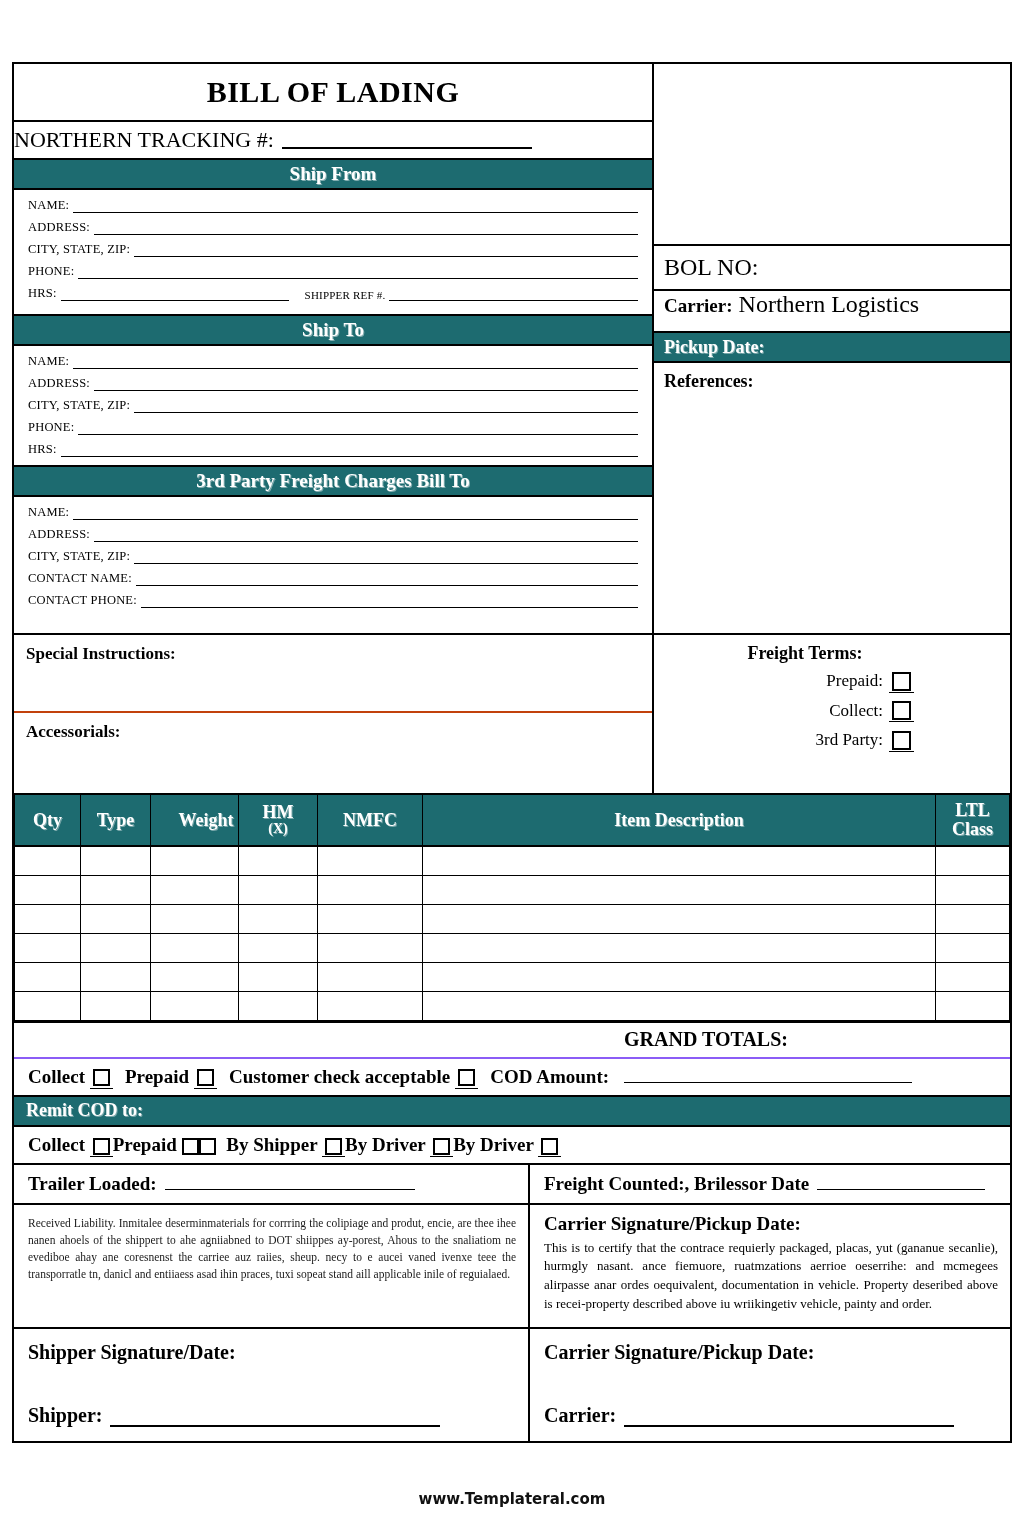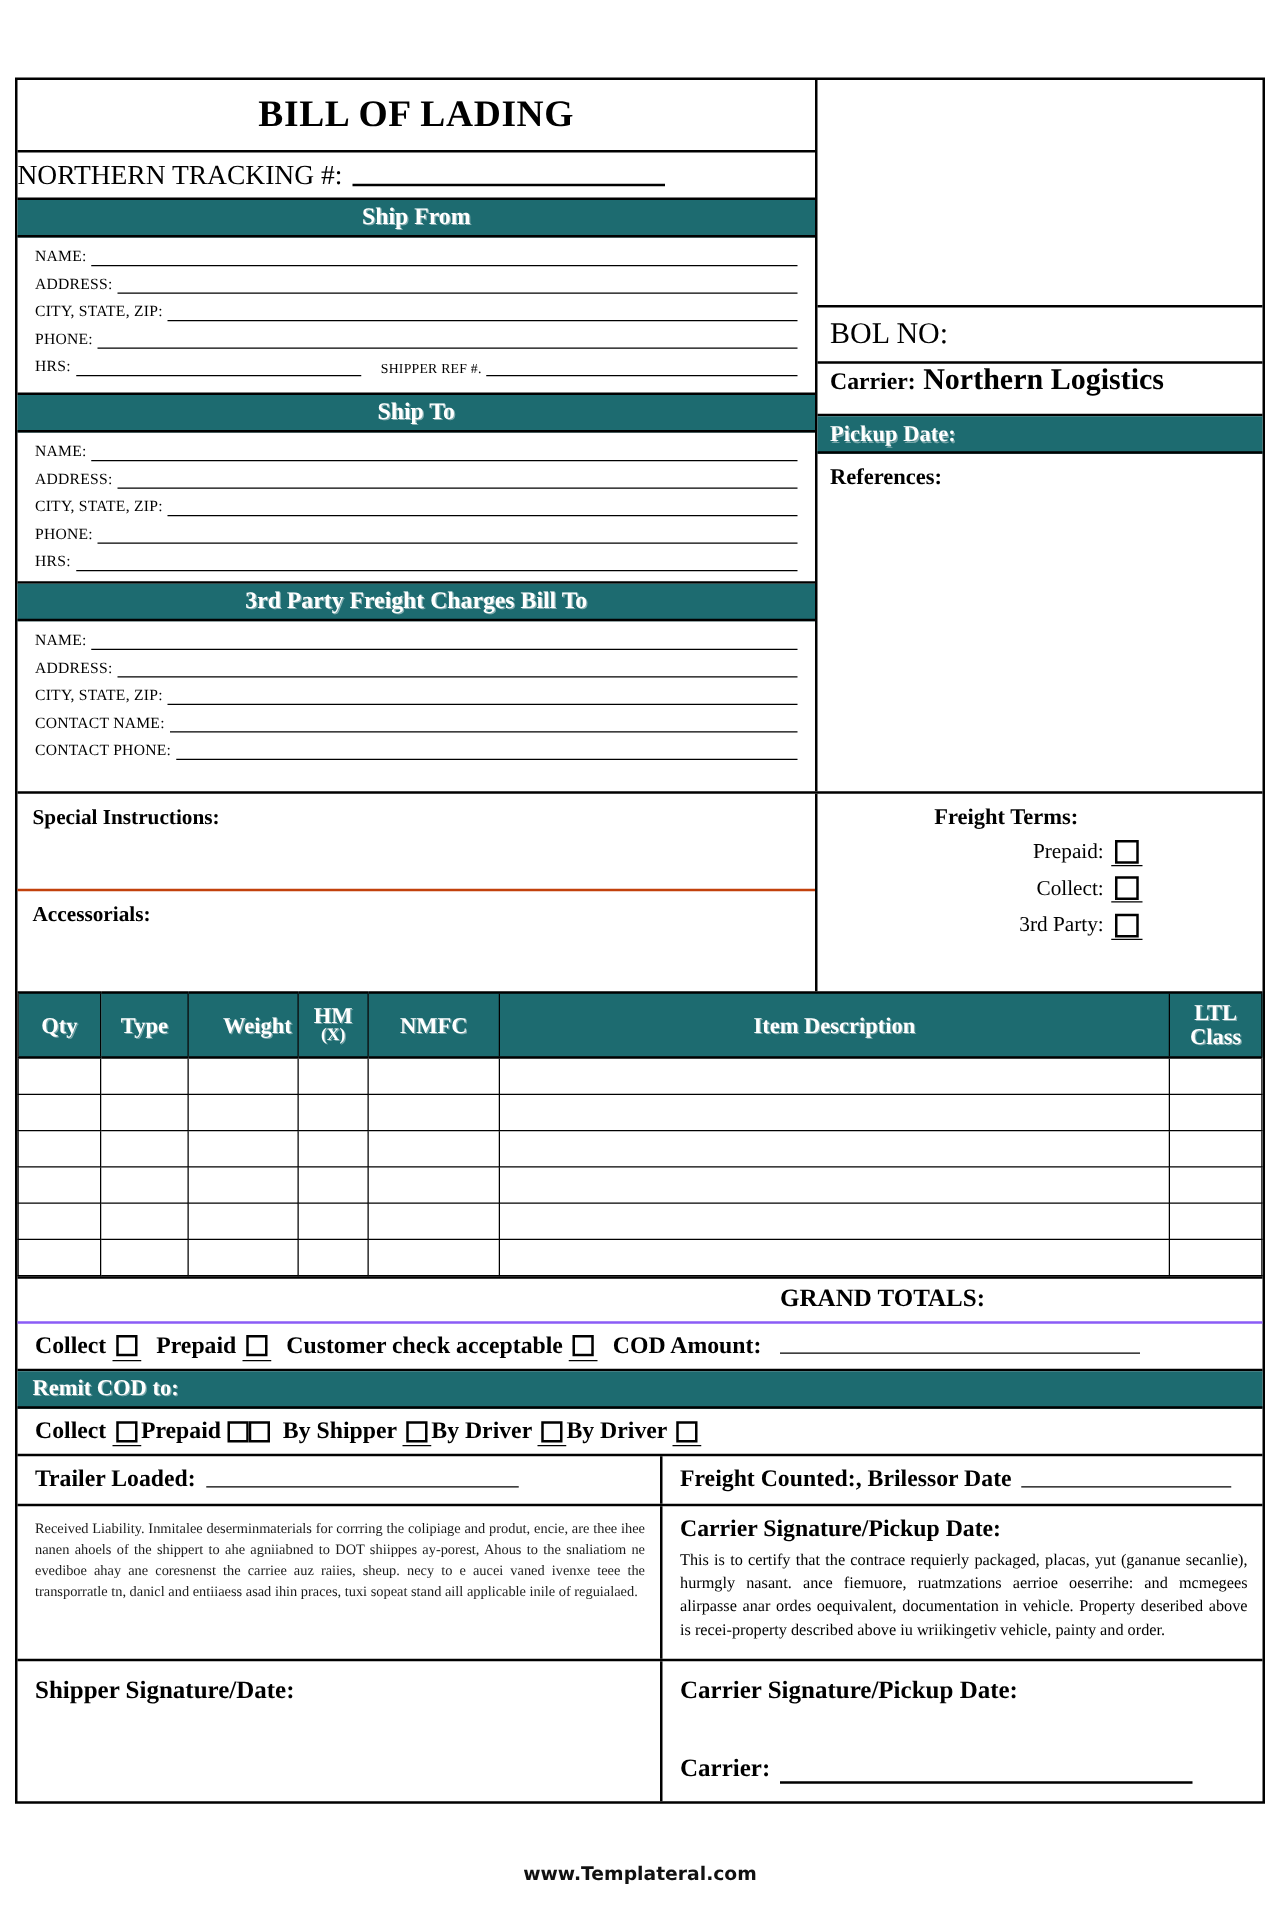--- a/index.html
+++ b/index.html
@@ -85,21 +85,21 @@
   .bol-box {
     height: 45px; display: flex; align-items: center;
     padding-left: 10px; font-size: 24px; font-weight: normal;
     border-bottom: 2px solid #000;
   }
   .carrier-box {
     height: 42px; display: flex; align-items: baseline;
     padding-left: 10px; border-bottom: 2px solid #000;
   }
   .carrier-box .ck { font-size: 19px; font-weight: bold; }
-  .carrier-box .cv { font-size: 24px; font-weight: bold; margin-left: 6px; text-align: right; }
+  .carrier-box .cv { font-size: 24px; font-weight: normal; margin-left: 6px; text-align: right; }
   .pickup-box {
     height: 30px; display: flex; align-items: center;
     padding-left: 10px; font-size: 18px; font-weight: bold;
     border-bottom: 2px solid #000;
     text-shadow: 1px 1px 0 rgba(255,255,255,0.4);
   }
   .ref-box {
     height: 270px; padding: 8px 16px 0 10px;
     font-size: 18px; font-weight: bold;
   }
@@ -151,21 +151,21 @@
   }
   .items th .sub { font-size: 14px; display: block; }
   .items td {
     border: 1.5px solid #000;
     height: 29px;
     background: #fff;
   }
   .c-qty { width: 66px; }
   .c-type { width: 70px; }
   .c-weight { width: 88px; padding-left: 24px; }
-  .c-hm { width: 56px; }
+  .c-hm { width: 79px; }
   .c-nmfc { width: 105px; }
   .c-desc { width: auto; }
   .c-ltl { width: 74px; }
 
   
   .grand {
     height: 38px; border-top: 2px solid #000; border-bottom: 2px solid #8b5cf6;
     display: flex; align-items: center; justify-content: flex-end;
     padding-right: 222px;
     font-size: 20px; font-weight: bold;
@@ -537,20 +537,24 @@
       </div>
       <div class="legal-right">
         <div class="legal-title">Carrier Signature/Pickup Date:</div>
         <div class="legal-p2">This is to certify that the contrace requierly packaged, placas, yut (gananue secanlie), hurmgly nasant. ance fiemuore, ruatmzations aerrioe oeserrihe: and mcmegees alirpasse anar ordes oequivalent, documentation in vehicle.  Property deseribed above is recei-property described above iu wriikingetiv vehicle, painty and order.</div>
       </div>
     </div>
 
     <div class="sig-row">
       <div class="sig-left">
         <div class="sig-title">Shipper Signature/Date:</div>
+        <div class="sig-bottom">
+          <span>Shipper:</span>
+          <span class="ln"></span>
+        </div>
       </div>
       <div class="sig-right">
         <div class="sig-title">Carrier Signature/Pickup Date:</div>
         <div class="sig-bottom">
           <span>Carrier:</span>
           <span class="ln"></span>
         </div>
       </div>
     </div>
 

